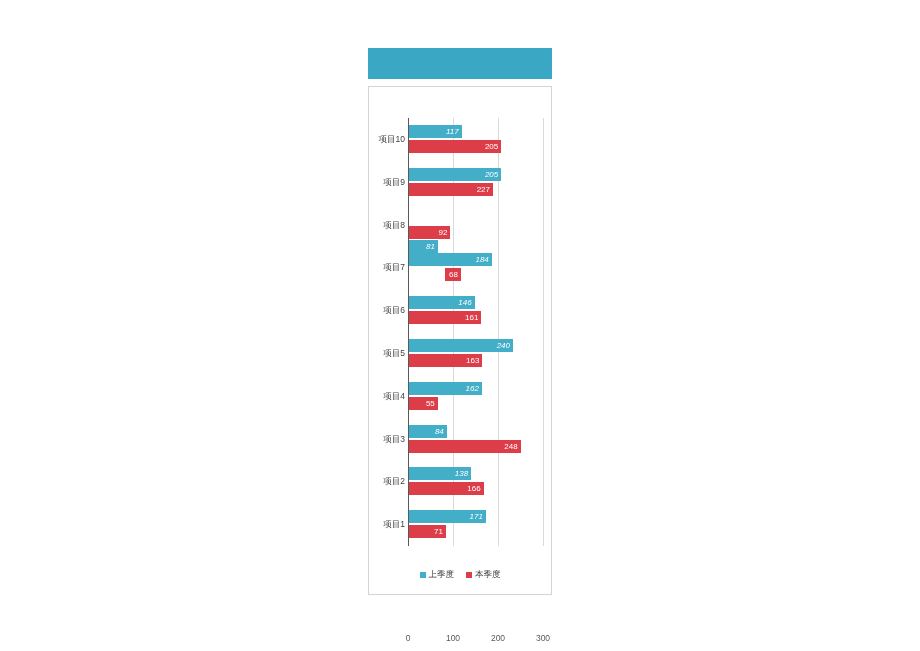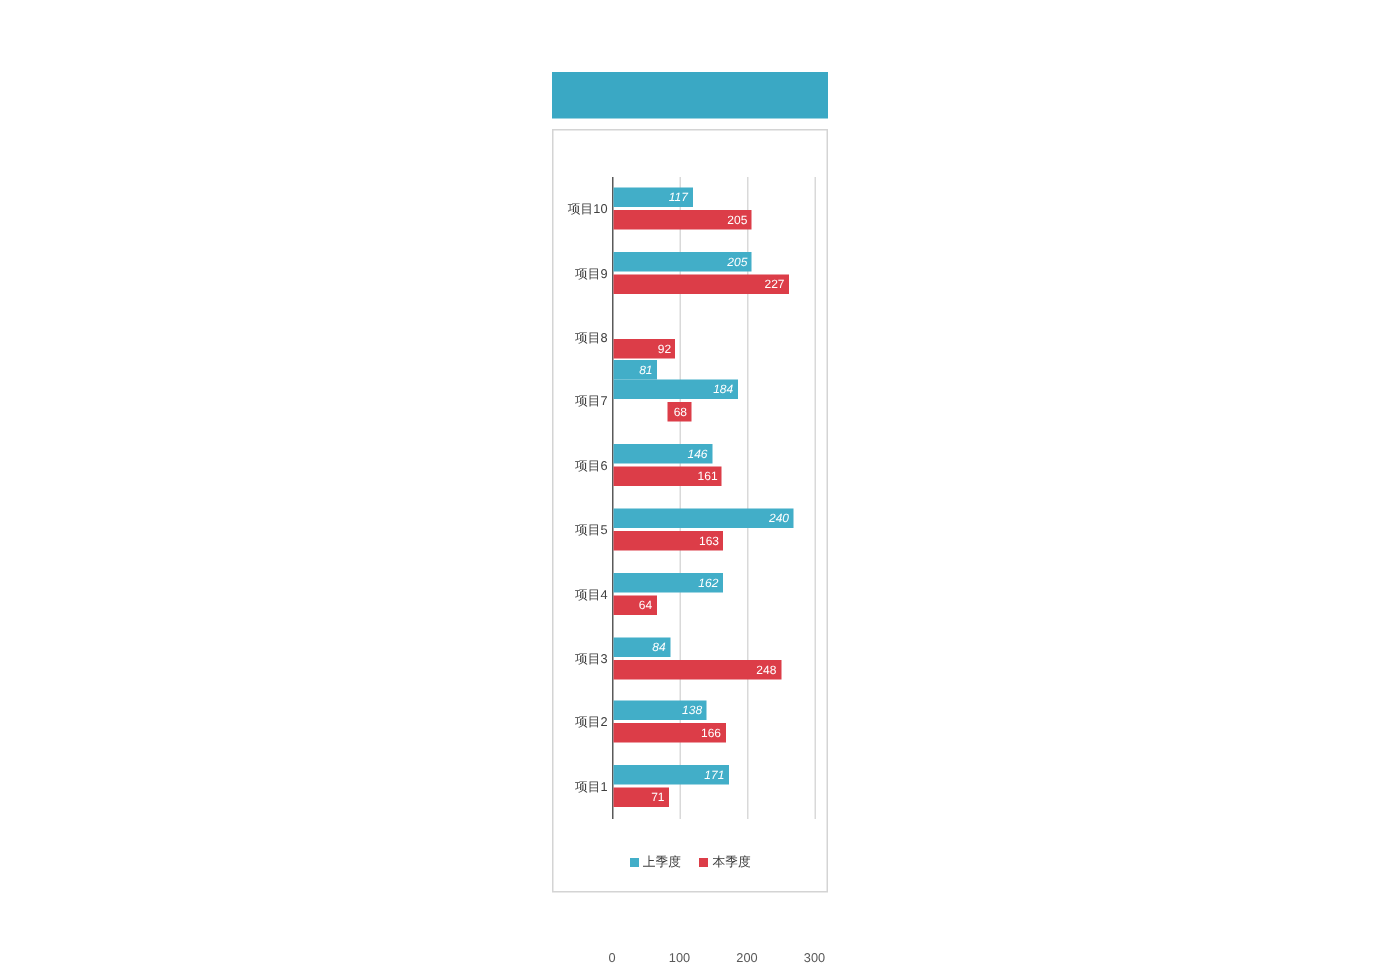--- a/index.html
+++ b/index.html
@@ -181,21 +181,21 @@
           </div>
           <div class="bar curr" style="width: 92.25px;">
             <span class="val">205</span>
           </div>
         </div>
         <div class="group" style="top: 42.8px;">
           <div class="cat-label">项目9</div>
           <div class="bar prev" style="width: 92.25px;">
             <span class="val">205</span>
           </div>
-          <div class="bar curr" style="width: 84px; padding-left: 33px;">
+          <div class="bar curr" style="width: 84px;">
             <span class="val">227</span>
           </div>
         </div>
         <div class="group" style="top: 85.6px;">
           <div class="cat-label">项目8</div>
           <div class="bar prev" style="width: 29px; margin-top: 29px;">
             <span class="val">81</span>
           </div>
           <div class="bar curr" style="width: 41.4px;">
             <span class="val">92</span>
@@ -214,34 +214,34 @@
           <div class="cat-label">项目6</div>
           <div class="bar prev" style="width: 65.7px;">
             <span class="val">146</span>
           </div>
           <div class="bar curr" style="width: 72.45px;">
             <span class="val">161</span>
           </div>
         </div>
         <div class="group" style="top: 214px;">
           <div class="cat-label">项目5</div>
-          <div class="bar prev" style="width: 120px;">
+          <div class="bar prev" style="width: 104px;">
             <span class="val">240</span>
           </div>
           <div class="bar curr" style="width: 73.35px;">
             <span class="val">163</span>
           </div>
         </div>
         <div class="group" style="top: 256.8px;">
           <div class="cat-label">项目4</div>
           <div class="bar prev" style="width: 72.9px;">
             <span class="val">162</span>
           </div>
           <div class="bar curr" style="width: 28.8px;">
-            <span class="val">64</span>
+            <span class="val">55</span>
           </div>
         </div>
         <div class="group" style="top: 299.6px;">
           <div class="cat-label">项目3</div>
           <div class="bar prev" style="width: 37.8px;">
             <span class="val">84</span>
           </div>
           <div class="bar curr" style="width: 111.6px;">
             <span class="val">248</span>
           </div>

